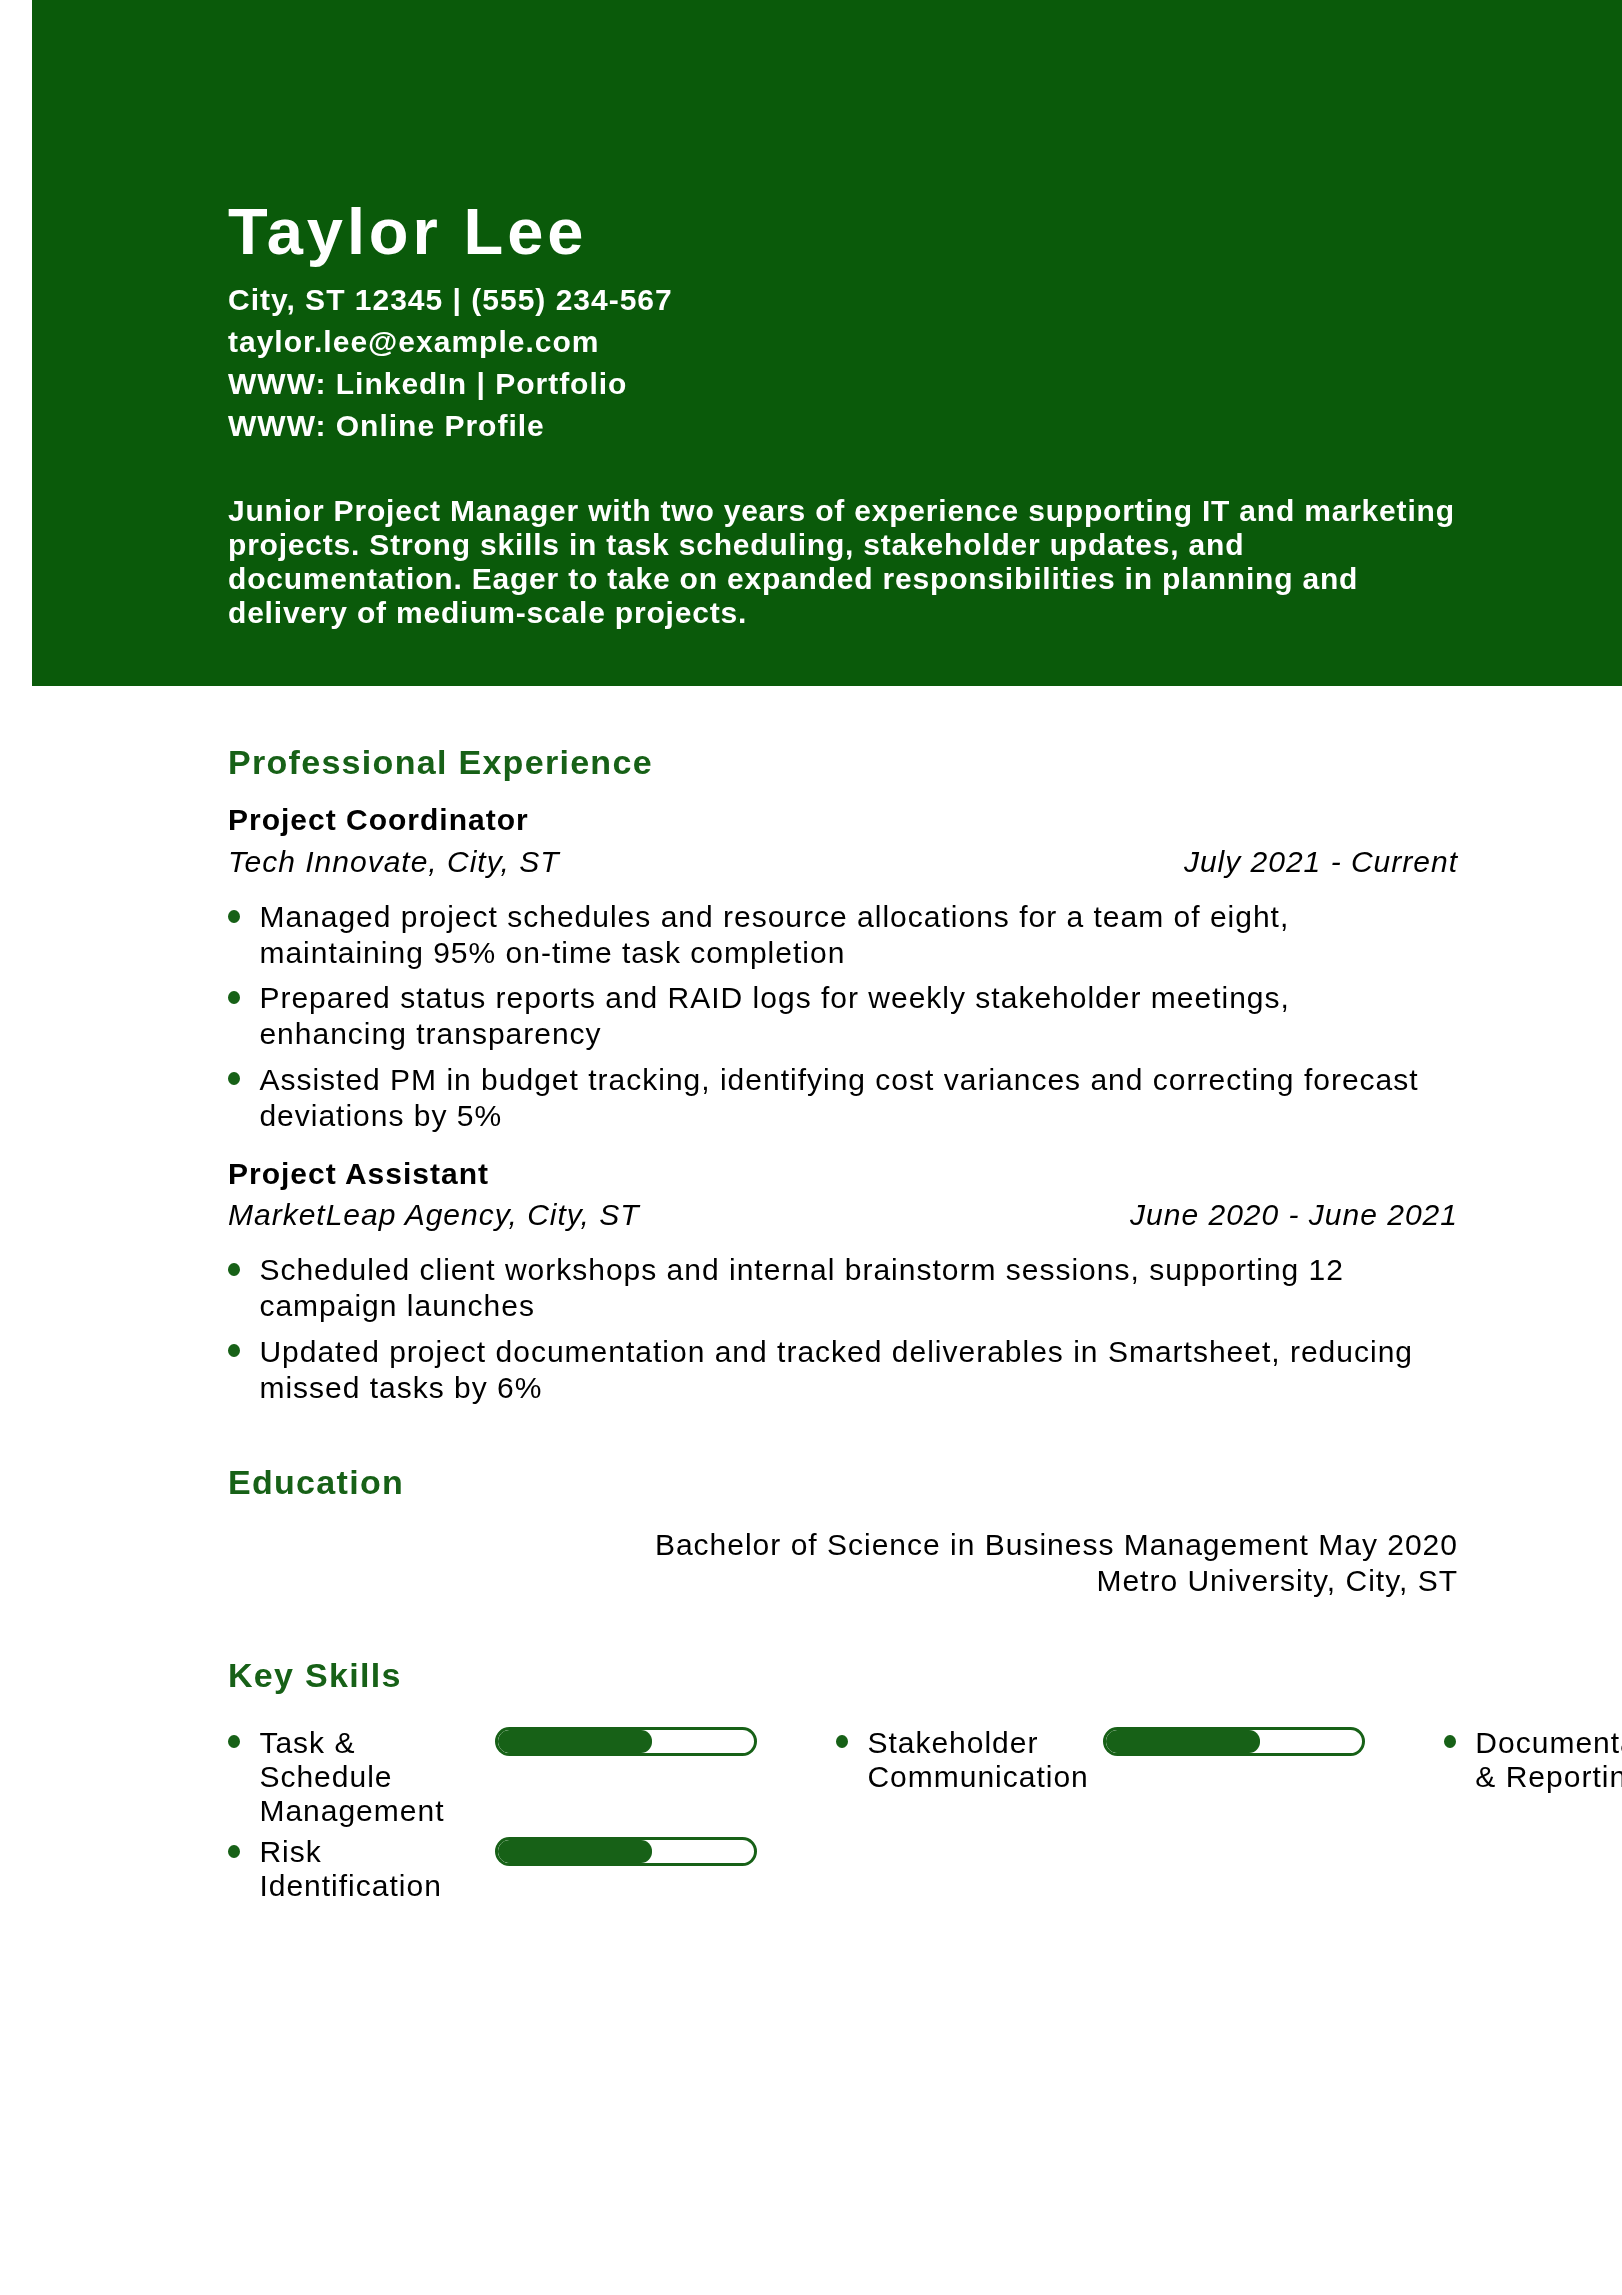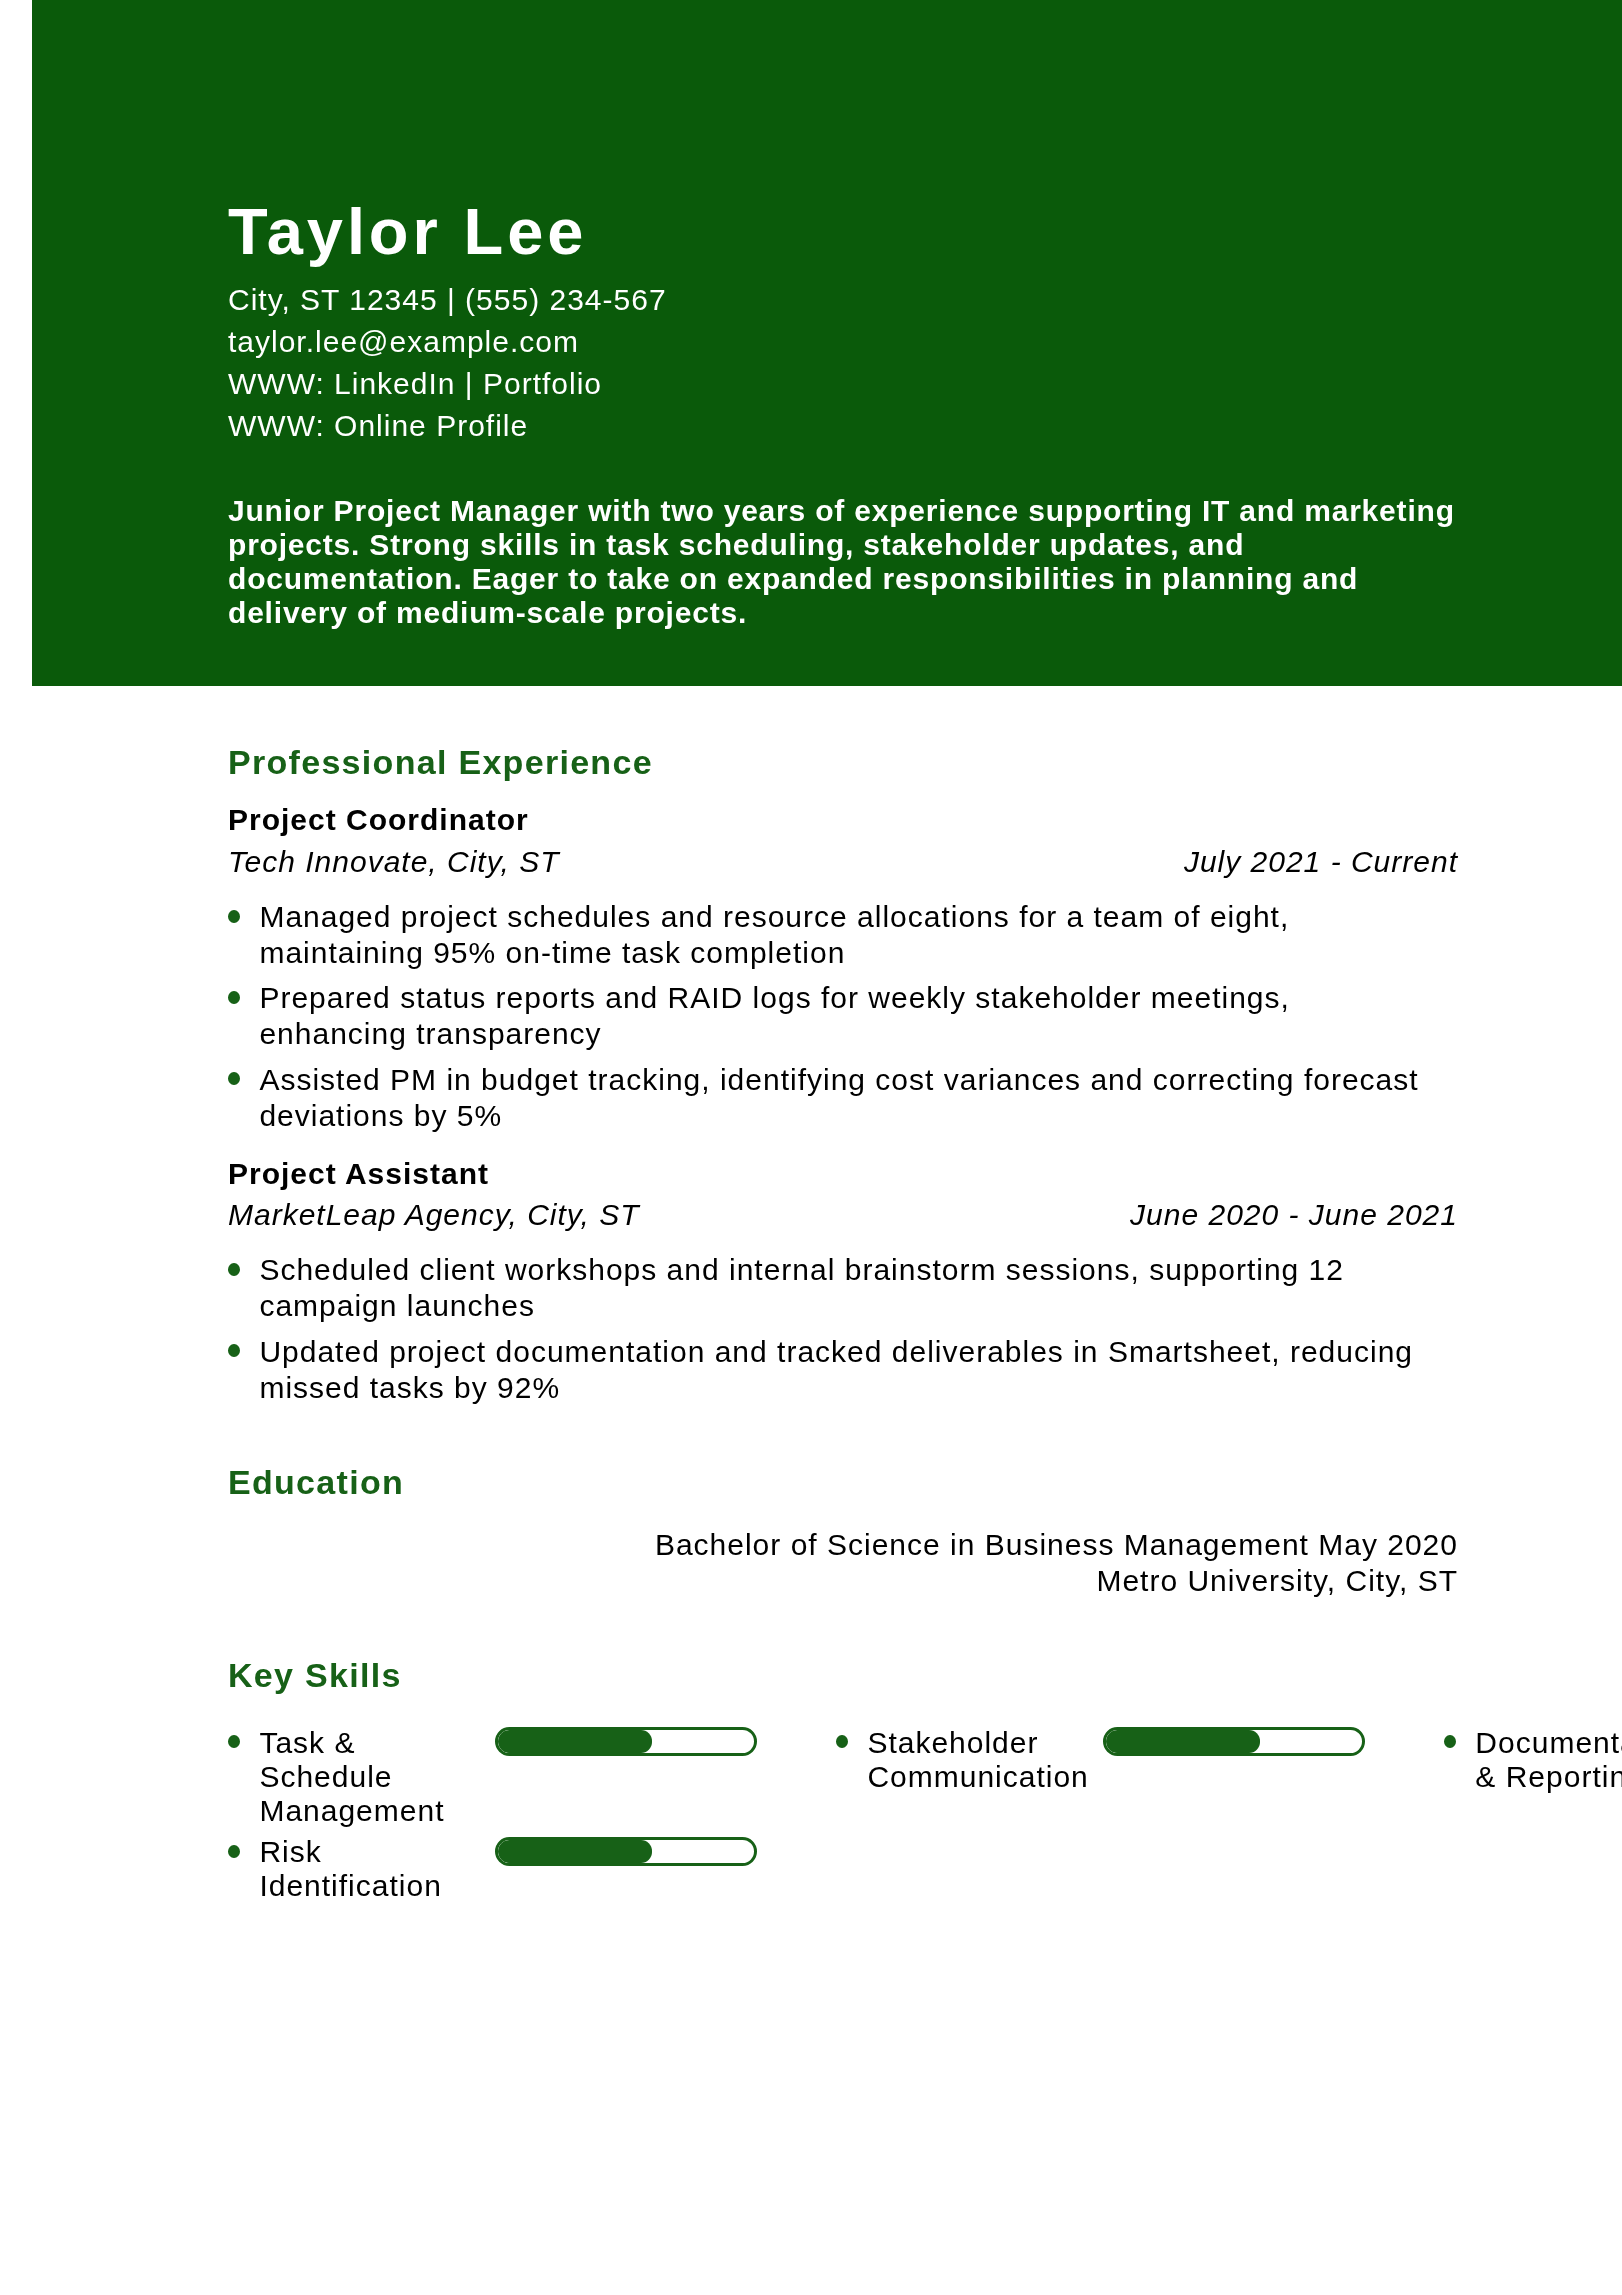--- a/index.html
+++ b/index.html
@@ -32,21 +32,21 @@
   .candidate-name {
     margin: 0 0 9.2px 0;
     font-size: 65px;
     line-height: 1.15;
     font-weight: bold;
     letter-spacing: 3.9px;
   }
   .contact-block {
     font-size: 30px;
     line-height: 42px;
-    font-weight: normal;
+    font-weight: bold;
   }
   .summary {
     margin: 47px 0 0 0;
     max-width: 1250px;
     font-size: 30px;
     line-height: 34px;
     font-weight: bold;
     letter-spacing: 0.8px;
   }
 
@@ -193,21 +193,21 @@
         <span>MarketLeap Agency, City, ST</span>
         <span>June 2020 - June 2021</span>
       </div>
       <div class="bullet-list">
         <div class="bullet-item">
           <span class="dot"></span>
           <span>Scheduled client workshops and internal brainstorm sessions, supporting 12 campaign launches</span>
         </div>
         <div class="bullet-item">
           <span class="dot"></span>
-          <span>Updated project documentation and tracked deliverables in Smartsheet, reducing missed tasks by 92%</span>
+          <span>Updated project documentation and tracked deliverables in Smartsheet, reducing missed tasks by 6%</span>
         </div>
       </div>
     </section>
 
     <h2 class="section-title">Education</h2>
     <div class="edu-block">
       <div>Bachelor of Science in Business Management May 2020</div>
       <div>Metro University, City, ST</div>
     </div>
 

